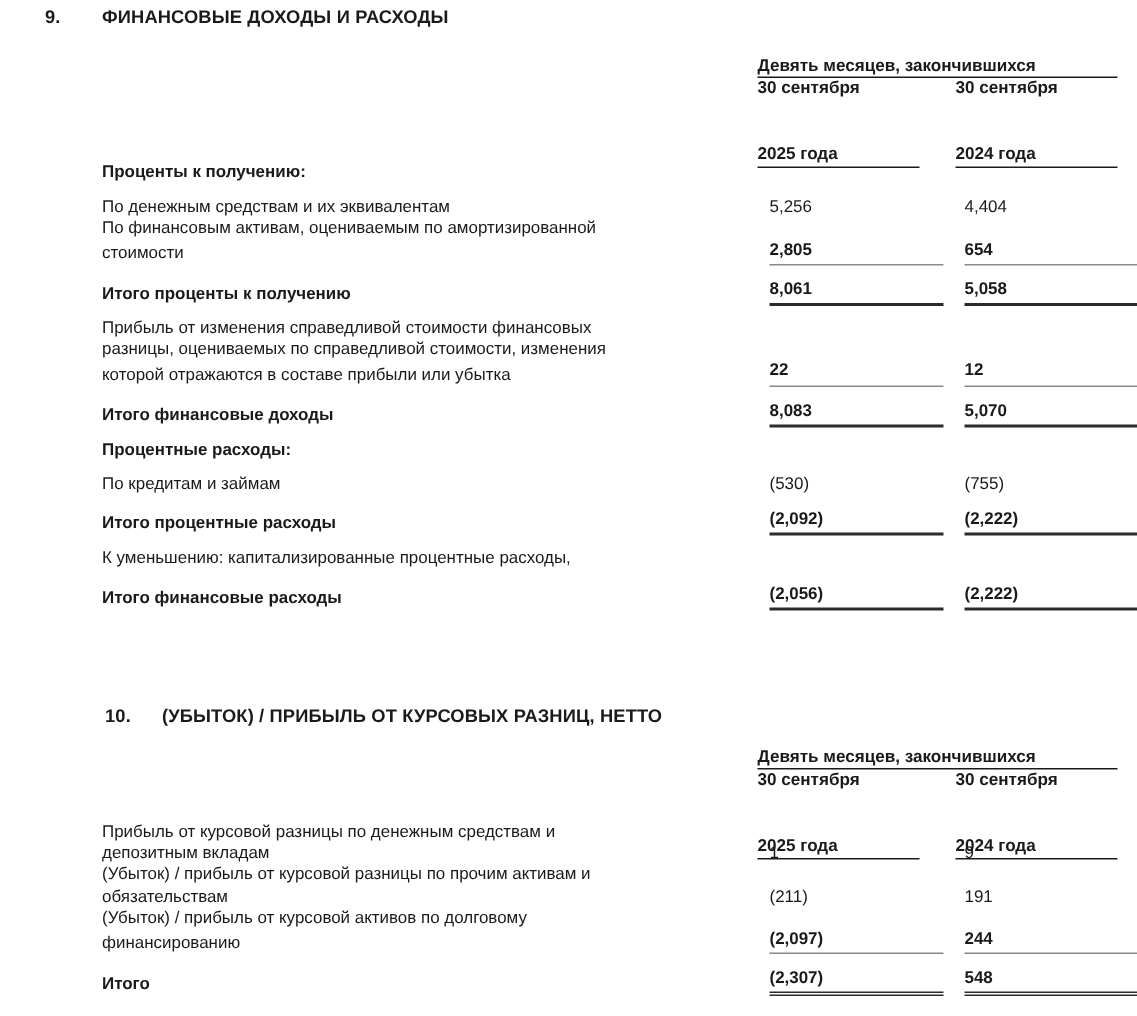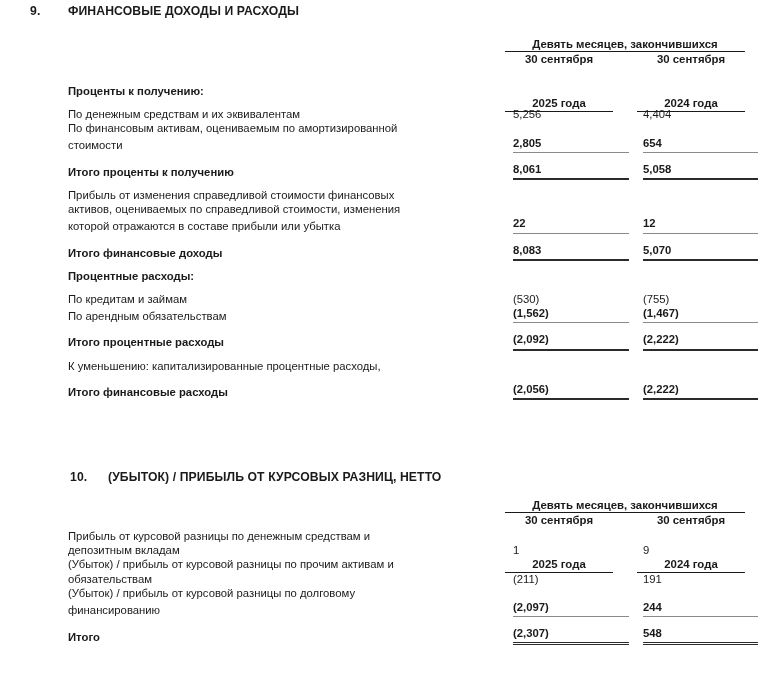--- a/index.html
+++ b/index.html
@@ -89,31 +89,30 @@
     padding-bottom: 2px;
   }
 
   
   .hdr-wrap {
     position: relative;
     font-weight: bold;
     font-size: 11.4px;
   }
   .hdr-top {
-    text-align: center;
     border-bottom: 1.6px solid #1a1a1a;
     padding-bottom: 1px;
     white-space: nowrap;
   }
   .hdr-dates {
     display: flex;
     margin-top: 1px;
   }
   .hdr-col {
-    text-align: center;
+    text-align: left;
     line-height: 13.6px;
   }
   .hdr-col .l2 {
     border-bottom: 1.6px solid #1a1a1a;
     padding-bottom: 1px;
     margin-top: 30px;
   }
   .hdr-pos {
     position: absolute;
     left: 505px;
@@ -145,21 +144,21 @@
           <div class="l2">2025 года</div>
         </div>
         <div class="hdr-col">
           <div class="l1">30 сентября</div>
           <div class="l2">2024 года</div>
         </div>
       </div>
     </div>
   </div>
 
-  <div class="blk" style="top:84px;">
+  <div class="blk" style="top:108px;">
   <table class="fin">
     <colgroup>
       <col class="c-label">
           <col class="c-num1">
           <col class="c-sp">
           <col class="c-num2">
     </colgroup>
     <tbody>
 
       <tr class="bold">
@@ -196,21 +195,21 @@
         <td class="num n2 rule-thick">5,058</td>
       </tr>
 
       <tr class="sp-before">
         <td class="label">Прибыль от изменения справедливой стоимости финансовых</td>
         <td class="num"></td>
         <td></td>
         <td class="num n2"></td>
       </tr>
       <tr>
-        <td class="label hang">активов, оцениваемых по справедливой стоимости, изменения</td>
+        <td class="label hang">разницы, оцениваемых по справедливой стоимости, изменения</td>
         <td class="num"></td>
         <td></td>
         <td class="num n2"></td>
       </tr>
       <tr>
         <td class="label hang">которой отражаются в составе прибыли или убытка</td>
         <td class="num rule-thin">22</td>
         <td></td>
         <td class="num n2 rule-thin">12</td>
       </tr>
@@ -227,26 +226,20 @@
         <td class="num"></td>
         <td></td>
         <td class="num n2"></td>
       </tr>
 
       <tr class="sp-before">
         <td class="label">По кредитам и займам</td>
         <td class="num">(530)</td>
         <td></td>
         <td class="num n2">(755)</td>
-      </tr>
-      <tr>
-        <td class="label">По арендным обязательствам</td>
-        <td class="num rule-thin">(1,562)</td>
-        <td></td>
-        <td class="num n2 rule-thin">(1,467)</td>
       </tr>
 
       <tr class="bold sp-before">
         <td class="label">Итого процентные расходы</td>
         <td class="num rule-thick">(2,092)</td>
         <td></td>
         <td class="num n2 rule-thick">(2,222)</td>
       </tr>
 
       <tr class="sp-before">
@@ -282,21 +275,21 @@
           <div class="l2">2025 года</div>
         </div>
         <div class="hdr-col">
           <div class="l1">30 сентября</div>
           <div class="l2">2024 года</div>
         </div>
       </div>
     </div>
   </div>
 
-  <div class="blk" style="top:529px;">
+  <div class="blk" style="top:548px;">
   <table class="fin">
     <colgroup>
       <col class="c-label">
           <col class="c-num1">
           <col class="c-sp">
           <col class="c-num2">
     </colgroup>
     <tbody>
       <tr>
         <td class="label">Прибыль от курсовой разницы по денежным средствам и</td>
@@ -318,21 +311,21 @@
         <td class="num n2"></td>
       </tr>
       <tr>
         <td class="label hang">обязательствам</td>
         <td class="num">(211)</td>
         <td></td>
         <td class="num n2">191</td>
       </tr>
 
       <tr>
-        <td class="label">(Убыток) / прибыль от курсовой разницы по долговому</td>
+        <td class="label">(Убыток) / прибыль от курсовой активов по долговому</td>
         <td class="num"></td>
         <td></td>
         <td class="num n2"></td>
       </tr>
       <tr>
         <td class="label hang">финансированию</td>
         <td class="num rule-thin">(2,097)</td>
         <td></td>
         <td class="num n2 rule-thin">244</td>
       </tr>

